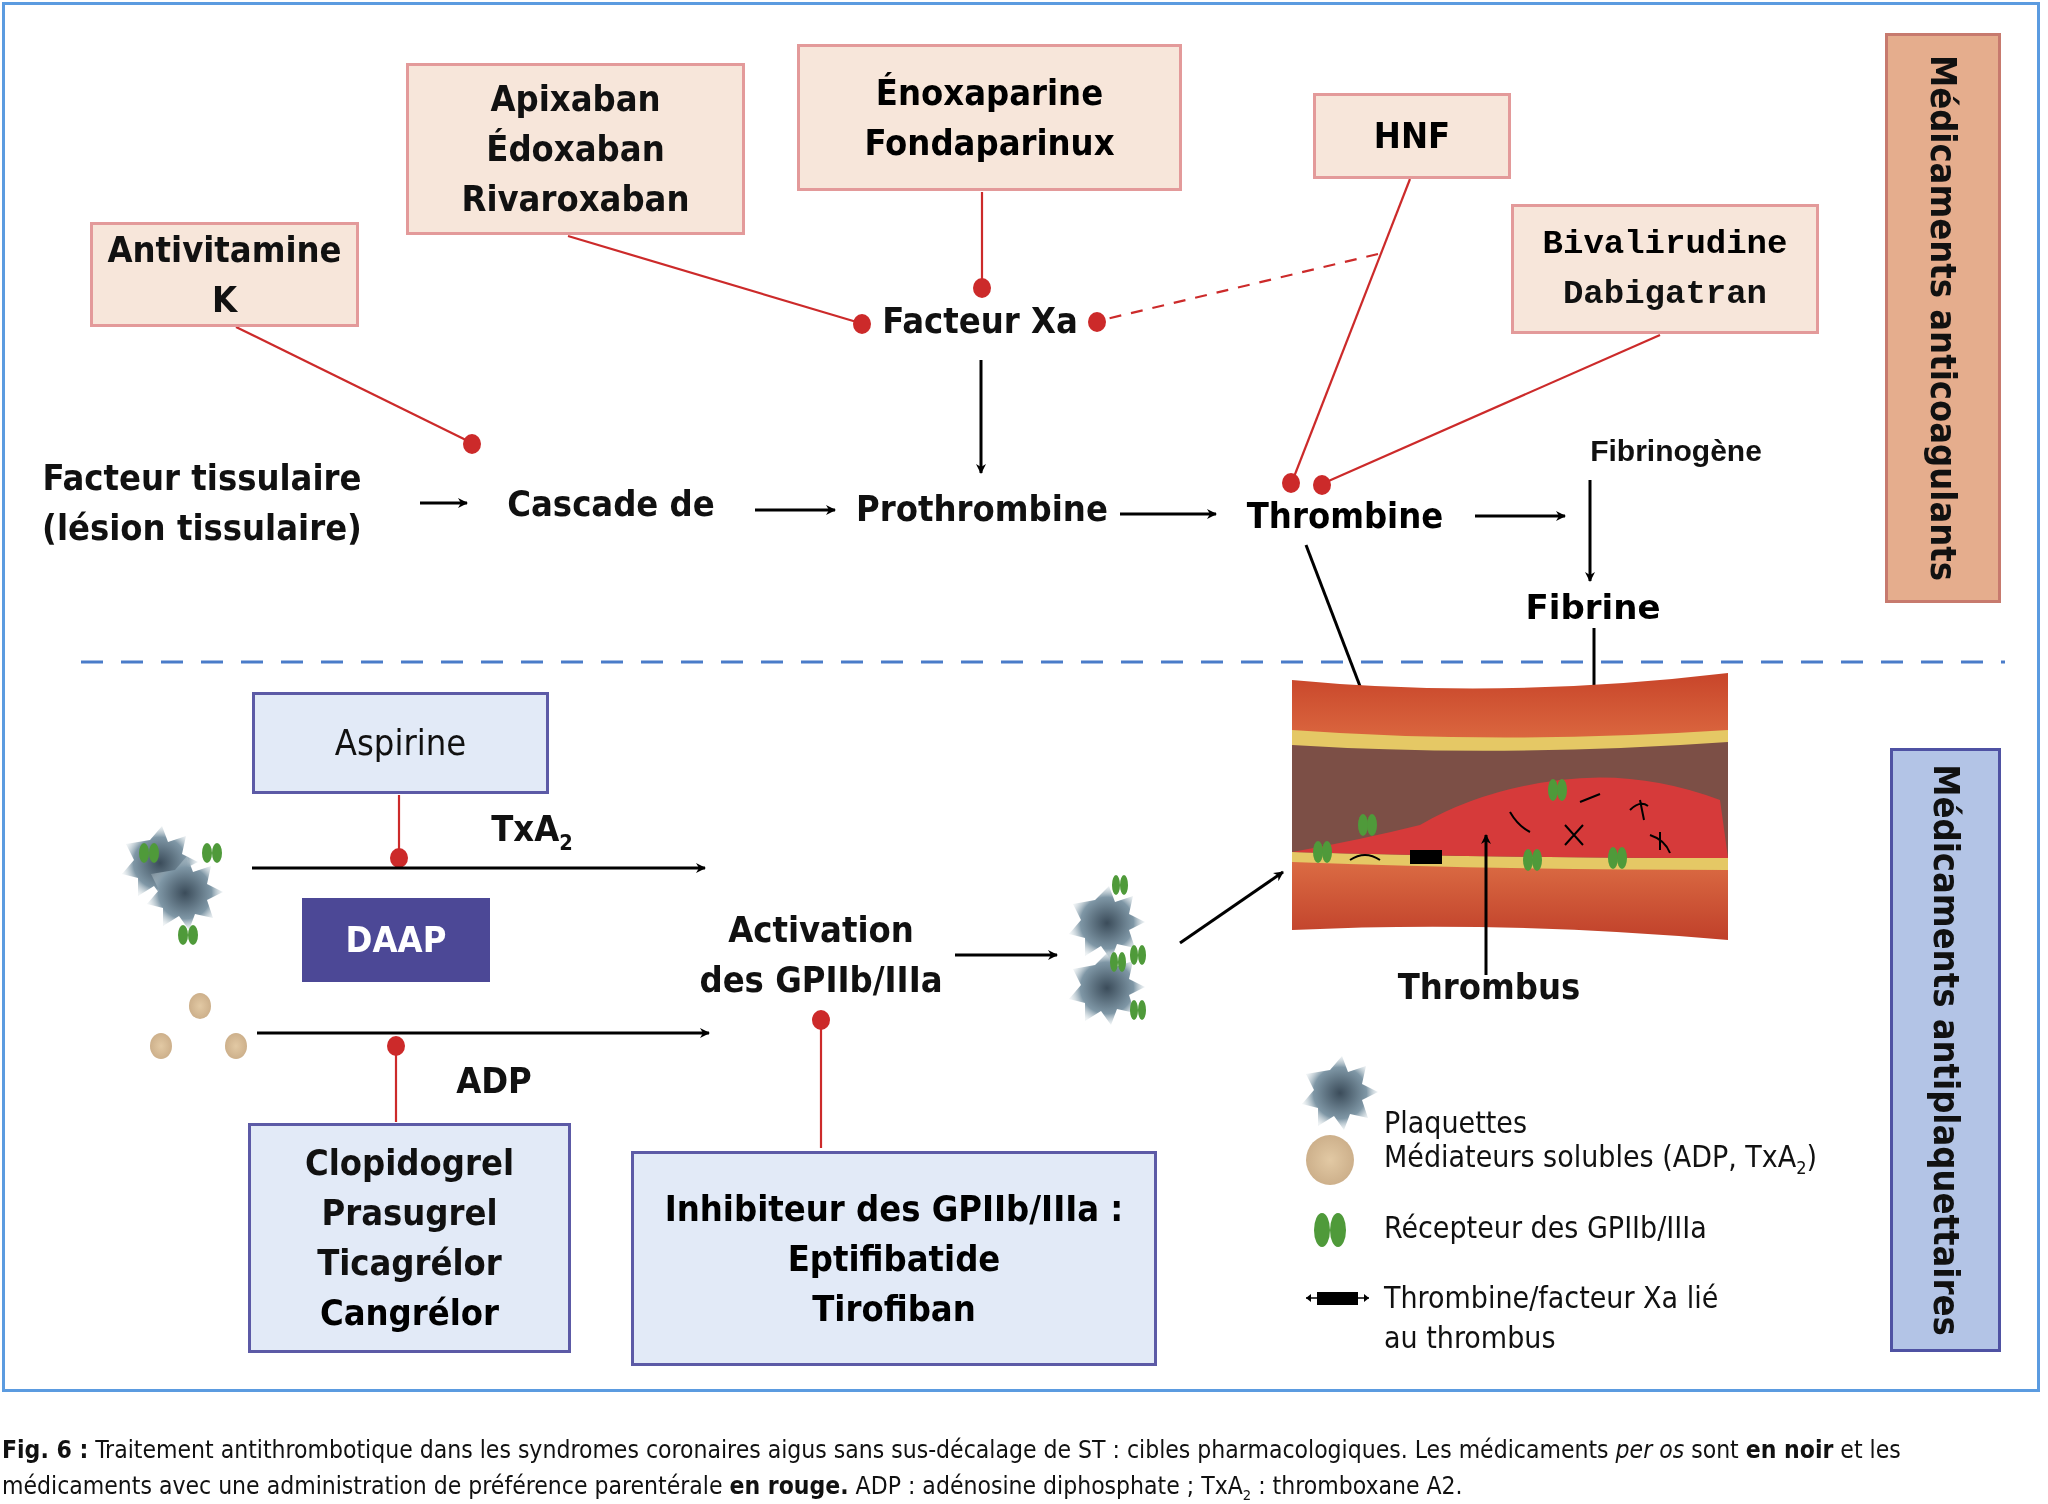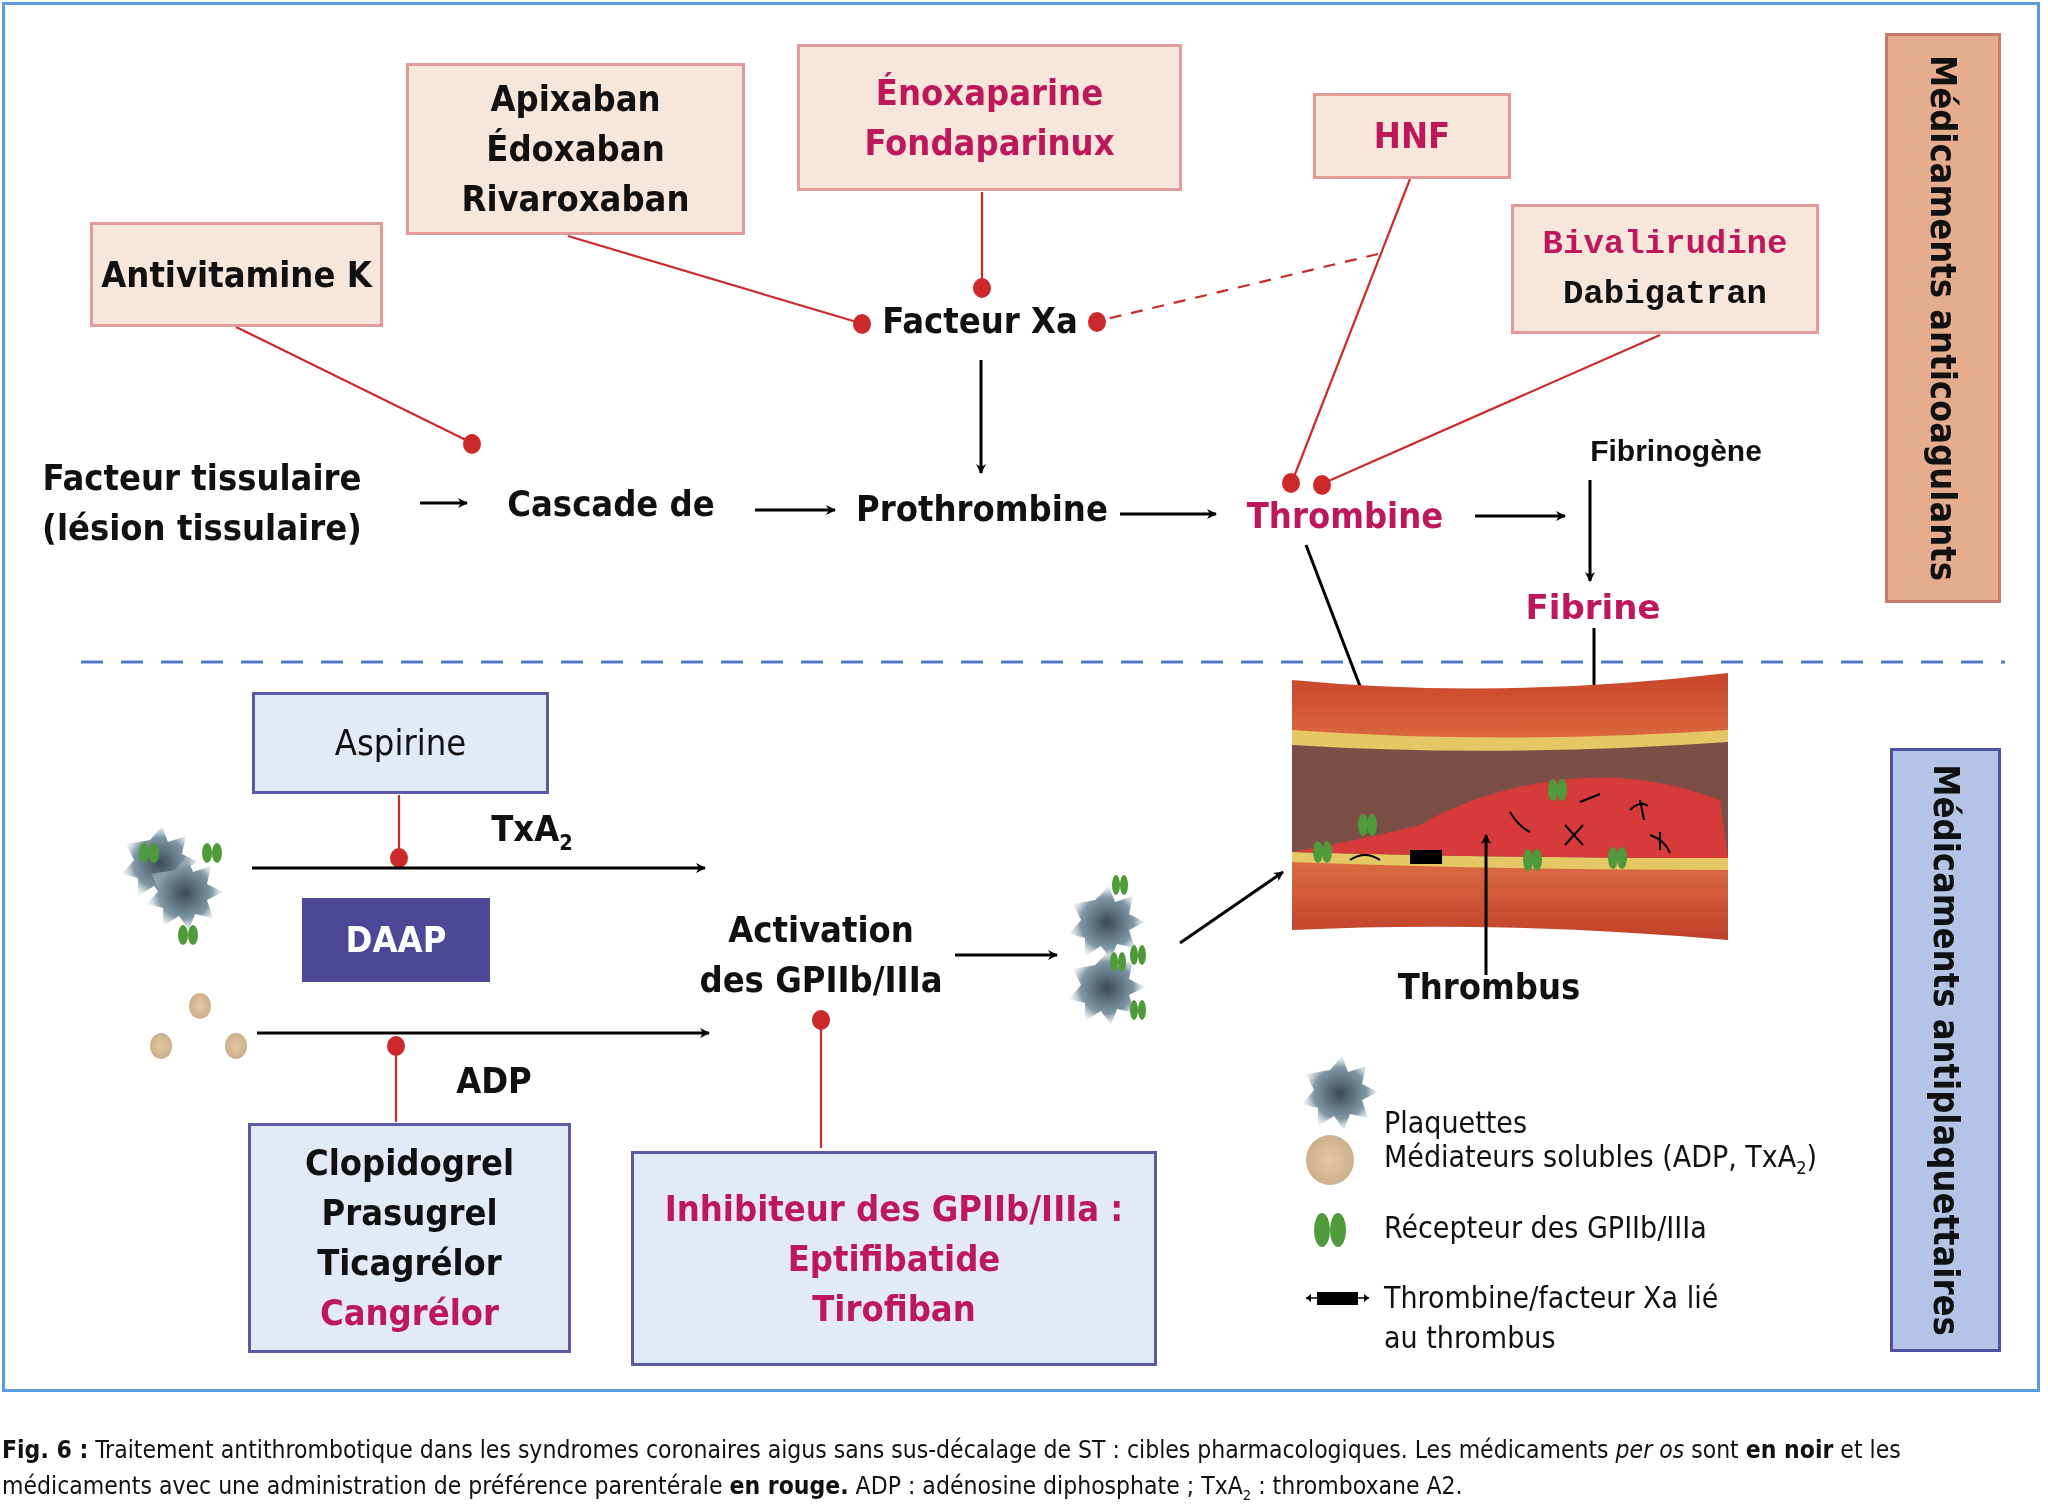--- a/index.html
+++ b/index.html
@@ -6,21 +6,21 @@
   body { width:2048px; height:1504px; position:relative; overflow:hidden;
          font-family:"DejaVu Sans Condensed","DejaVu Sans", sans-serif; color:#111; }
   .frame { position:absolute; left:2px; top:2px; width:2038px; height:1390px;
            border:3px solid #5b9be0; box-sizing:border-box; }
   .box { position:absolute; box-sizing:border-box; display:flex; flex-direction:column;
          align-items:center; justify-content:center; text-align:center;
          font-weight:bold; font-size:36px; line-height:50px; }
   .box.pink { background:#f7e6da; border:3px solid #e39a9a; }
   .box.blue { background:#e2eaf7; border:3px solid #5c5aa6; }
   .box.daap { background:#4c4896; border:none; color:#fff; }
-  .red { color:#be185d; }
+  .red { color:#000000; }
   .blk { color:#111; }
   .lbl { position:absolute; font-weight:bold; font-size:36px; line-height:50px;
          text-align:center; white-space:nowrap; transform:translate(-50%,-50%); }
   .side { position:absolute; box-sizing:border-box; }
   .side span { position:absolute; left:50%; top:50%; white-space:nowrap;
                transform:translate(-50%,-50%) rotate(90deg); font-weight:bold; font-size:36px; }
   .side.orange { background:#e5ad8d; border:3px solid #c77a6e; }
   .side.lav { background:#b3c4e6; border:3px solid #4f52a3; }
   svg.ov { position:absolute; left:0; top:0; }
   .legend-text { position:absolute; font-size:30px; line-height:40px; white-space:nowrap; font-weight:normal; }
@@ -73,21 +73,21 @@
     <line x1="1590" y1="480" x2="1590" y2="581"></line>
     <line x1="1306" y1="545" x2="1415" y2="830"></line>
     <line x1="1594" y1="628" x2="1594" y2="800"></line>
     <line x1="252" y1="868" x2="705" y2="868"></line>
     <line x1="257" y1="1033" x2="709" y2="1033"></line>
     <line x1="955" y1="955" x2="1057" y2="955"></line>
     <line x1="1180" y1="943" x2="1283" y2="872"></line>
   </g>
 </svg>
 
-<div class="box pink" style="left:90px;top:222px;width:293px;height:105px;">
+<div class="box pink" style="left:90px;top:222px;width:269px;height:105px;">
   <div class="blk">Antivitamine K</div>
 </div>
 <div class="box pink" style="left:406px;top:63px;width:339px;height:172px;">
   <div class="blk">Apixaban</div>
   <div class="blk">Édoxaban</div>
   <div class="blk">Rivaroxaban</div>
 </div>
 <div class="box pink" style="left:797px;top:44px;width:385px;height:147px;">
   <div class="red">Énoxaparine</div>
   <div class="red">Fondaparinux</div>

